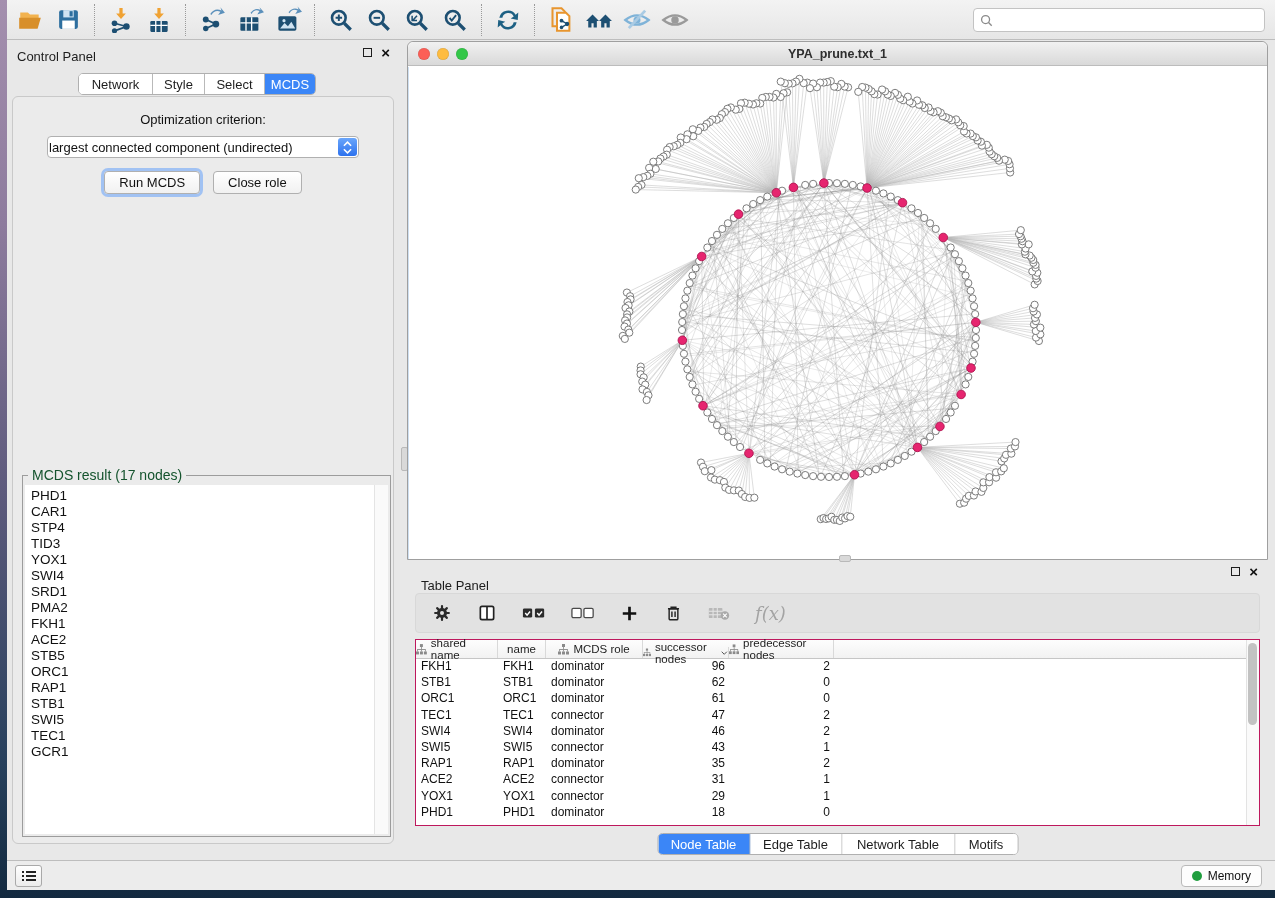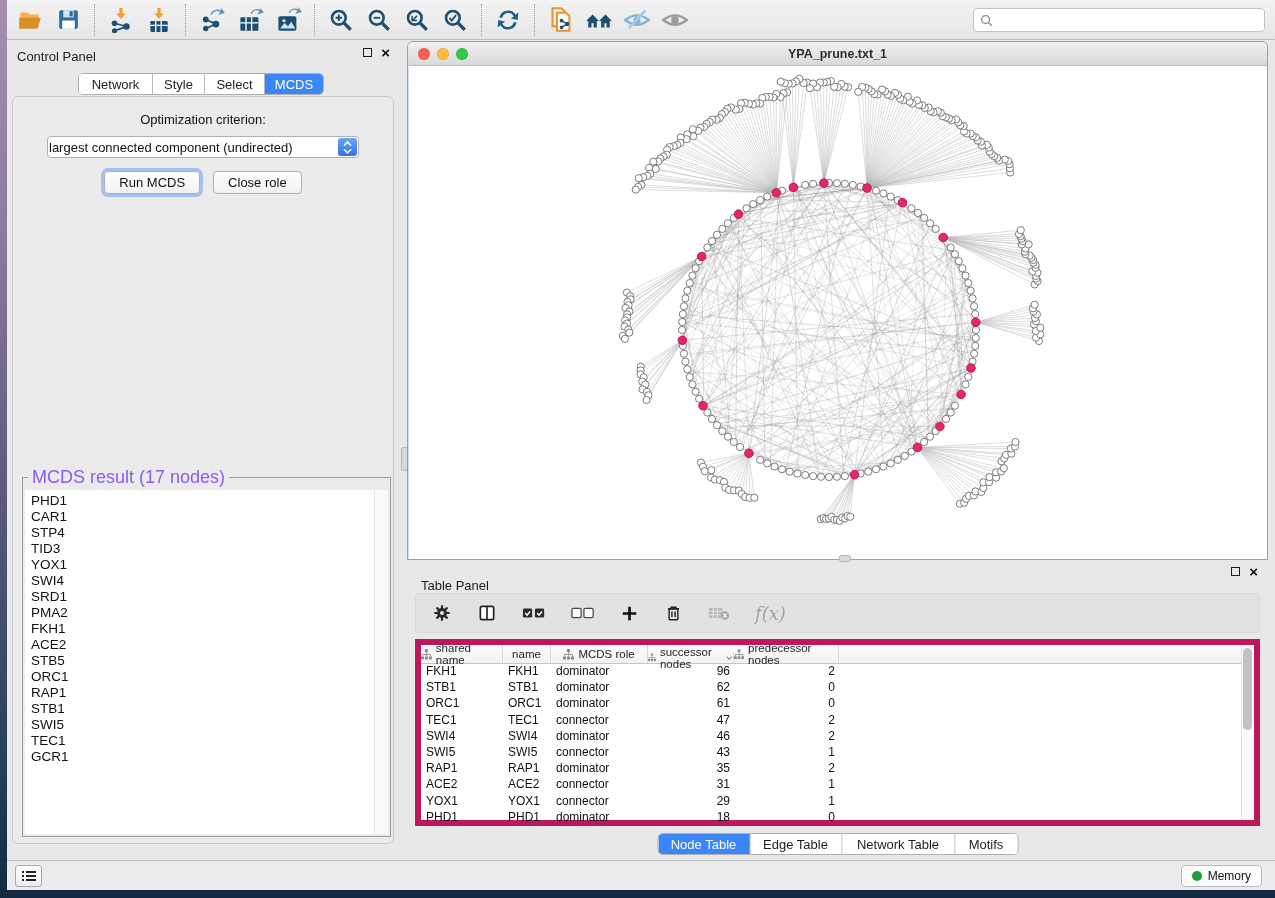--- a/index.html
+++ b/index.html
@@ -49,21 +49,21 @@
   .sel-step { position:absolute; right:1px; top:1px; width:19px; height:18px; border-radius:3px;
     background:linear-gradient(#6aa6fb,#2d72ee); display:flex; flex-direction:column;
     align-items:center; justify-content:center; gap:1px; }
   .btn-row { display:flex; justify-content:center; gap:13px; margin-top:13px; }
   .pbtn { height:23px; background:linear-gradient(#ffffff,#f1f1f1); border:1px solid #b0b0b0;
     border-radius:4px; font-size:13px; color:#111; cursor:pointer; padding:0 14px;
     font-family:"Liberation Sans",sans-serif; }
   .pbtn.focusring { box-shadow:0 0 0 3px rgba(100,160,250,.55); }
   .result-group { position:absolute; left:9px; top:370px; width:369px; height:370px;
     border:1px solid #9c9c9c; background:transparent; }
-  .result-group legend { font-size:18px; color:#8b5cf6; margin-left:5px; padding:0 4px; }
+  .result-group legend { font-size:14px; color:#14532d; margin-left:5px; padding:0 4px; }
   .result-list { position:absolute; left:2px; right:2px; top:2px; bottom:2px; background:#fff;
     overflow:hidden; padding:3px 0 0 6px; }
   .result-list div { font-size:13.5px; line-height:16px; color:#111; cursor:default; }
   .list-scroll { position:absolute; right:2px; top:2px; bottom:2px; width:14px;
     background:#fafafa; border-left:1px solid #e4e4e4; }
 
   
   .grip-v { position:absolute; left:394px; top:447px; width:7px; height:24px;
     background:#d9d9d9; border:1px solid #b9b9b9; border-radius:2px; cursor:col-resize; }
   .grip-h { position:absolute; left:832px; top:555px; width:12px; height:7px;
@@ -82,21 +82,21 @@
 
   
   .table-panel { position:absolute; left:400px; top:560px; width:861px; height:298px; }
   .tp-title { position:absolute; left:14px; top:18px; }
   .tp-toolbar { position:absolute; left:8px; right:8px; top:33px; height:40px; background:#e2e2e2;
     border:1px solid #d8d8d8; border-radius:4px; display:flex; align-items:center; gap:25px;
     padding-left:16px; }
   .tp-icon { cursor:pointer; display:flex; align-items:center; }
   .fx { font-family:"DejaVu Serif",serif; font-style:italic; font-size:18px; color:#a3a3a3; }
   .tbl-wrap { position:absolute; left:8px; right:8px; top:79px; height:187px; background:#fff;
-    border:6px solid #be185d; }
+    border:1px solid #be185d; }
   .tbl-head { display:flex; height:19px; background:linear-gradient(#fdfdfd,#f2f2f2);
     border-bottom:1px solid #c6c6c6; }
   .th { display:flex; align-items:center; justify-content:center; gap:4px;
     border-right:1px solid #d9d9d9; font-size:11.5px; color:#1d1d1d; cursor:pointer; }
   .tbl-body .tr { display:flex; height:16.2px; cursor:default; }
   .td { font-size:12px; color:#111; overflow:hidden; white-space:nowrap; }
   .td.l { padding-left:5px; text-align:left; }
   .td.r { padding-right:4px; text-align:right; }
   .tbl-scroll { position:absolute; right:0; top:0; bottom:0; width:13px; background:#fafafa;
     border-left:1px solid #e3e3e3; }
@@ -255,21 +255,21 @@
   <div class="control-panel">
     <span class="panel-title cp-title">Control Panel</span>
     <div class="winbtns">
       <span class="wb-float"></span>
       <span class="wb-close">×</span>
     </div>
     <div class="seg-tabs cp-tabs">
         <div class="seg-tab" style="width: 74px;">Network</div>
         <div class="seg-tab" style="width: 52px;">Style</div>
         <div class="seg-tab" style="width: 60px;">Select</div>
-        <div class="seg-tab sel" style="width: 58px;">MCDS</div>
+        <div class="seg-tab sel" style="width: 50px;">MCDS</div>
       </div>
     <div class="cp-content">
       <div class="opt-label">Optimization criterion:</div>
       <div class="sel-box">
         <span class="val">largest connected component (undirected)</span>
         <span class="sel-step">
           <svg width="9" height="6" viewBox="0 0 10 6">
               <path d="M1 5l4-4 4 4" stroke="#fff" stroke-width="1.7" fill="none"></path>
             </svg>
           <svg width="9" height="6" viewBox="0 0 10 6">

